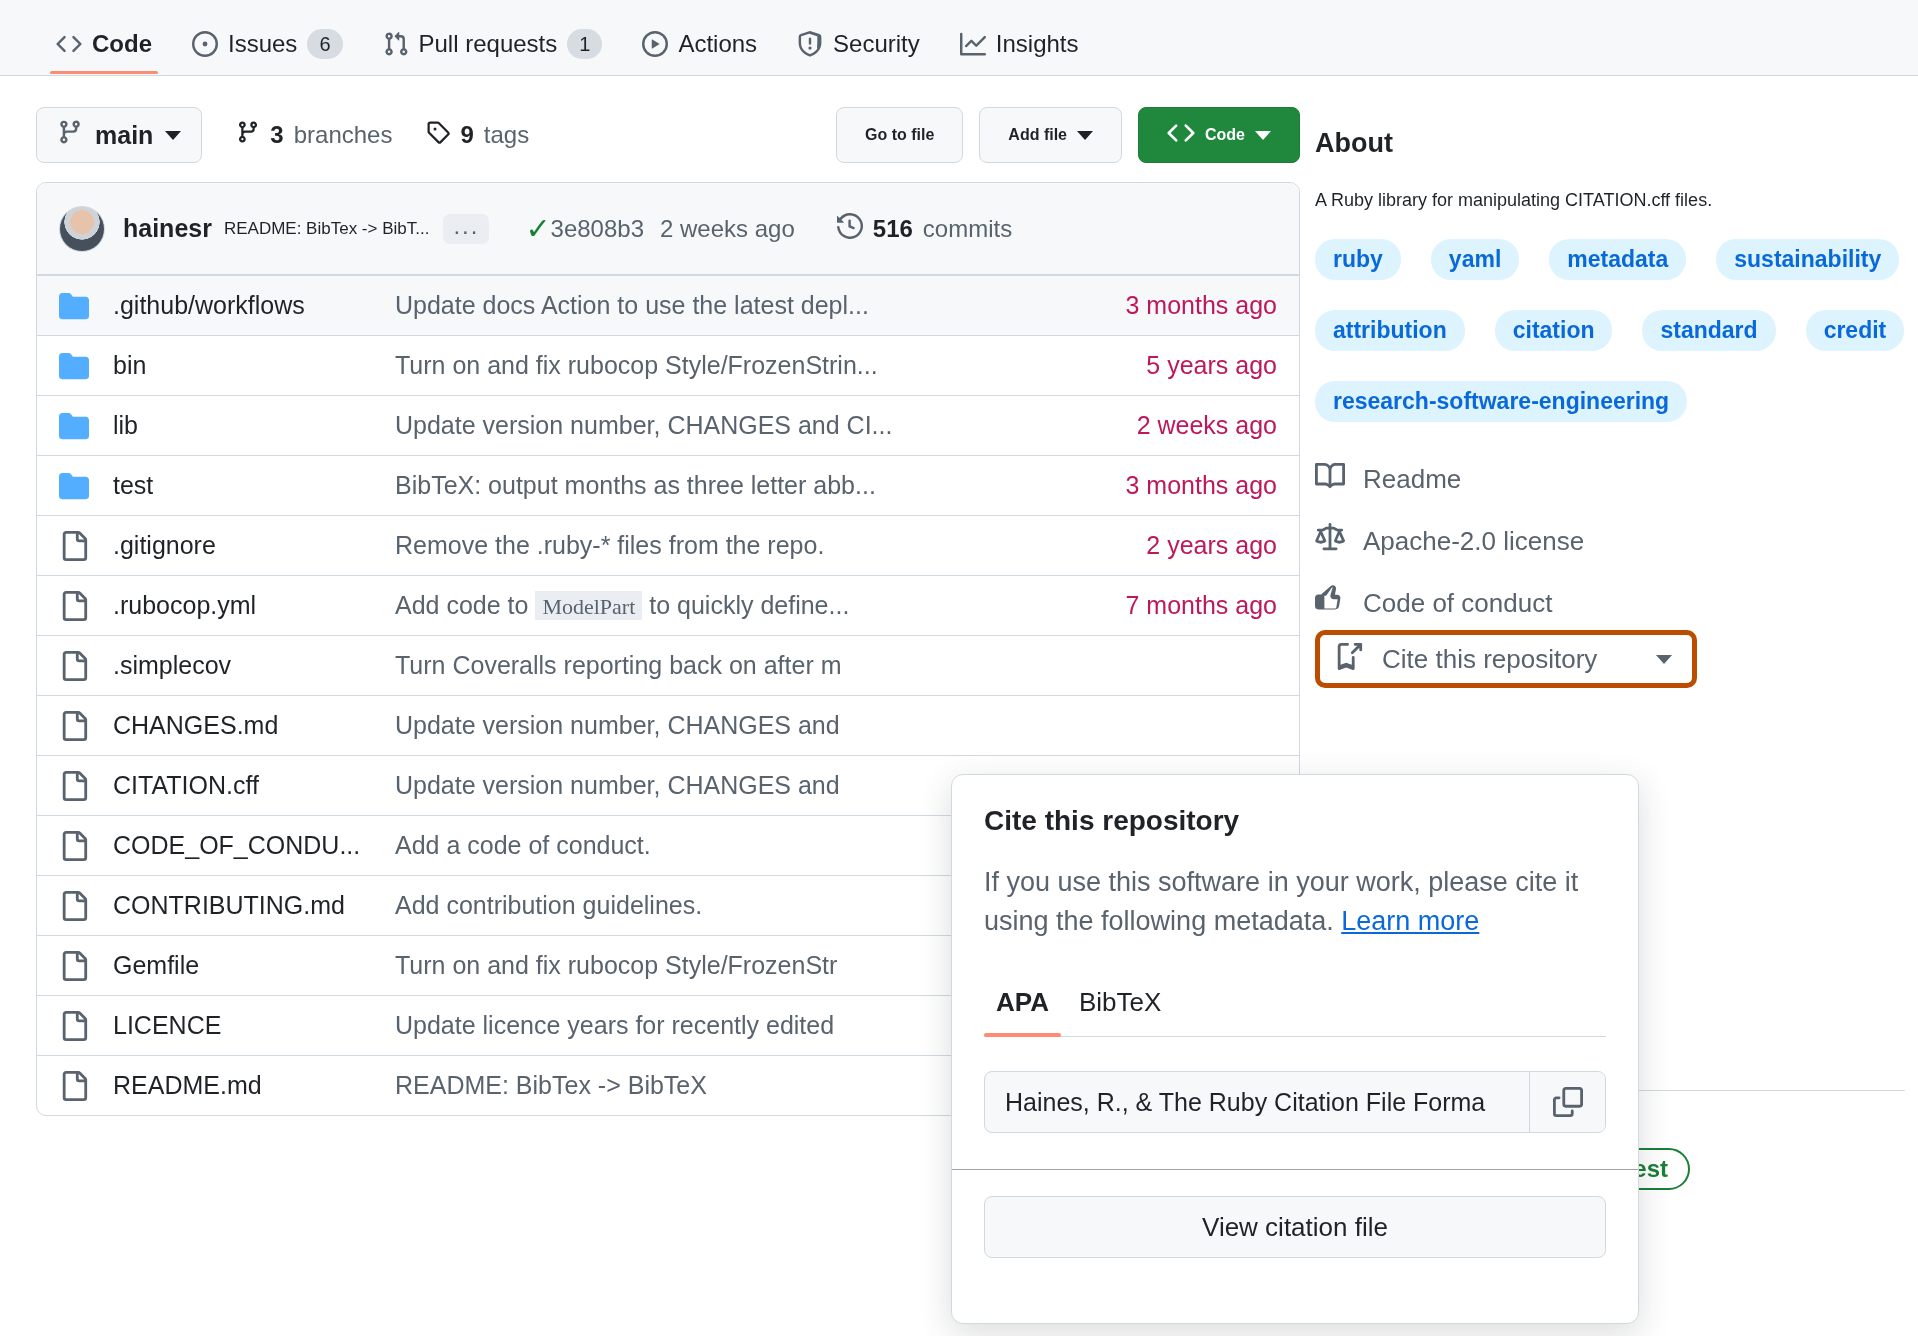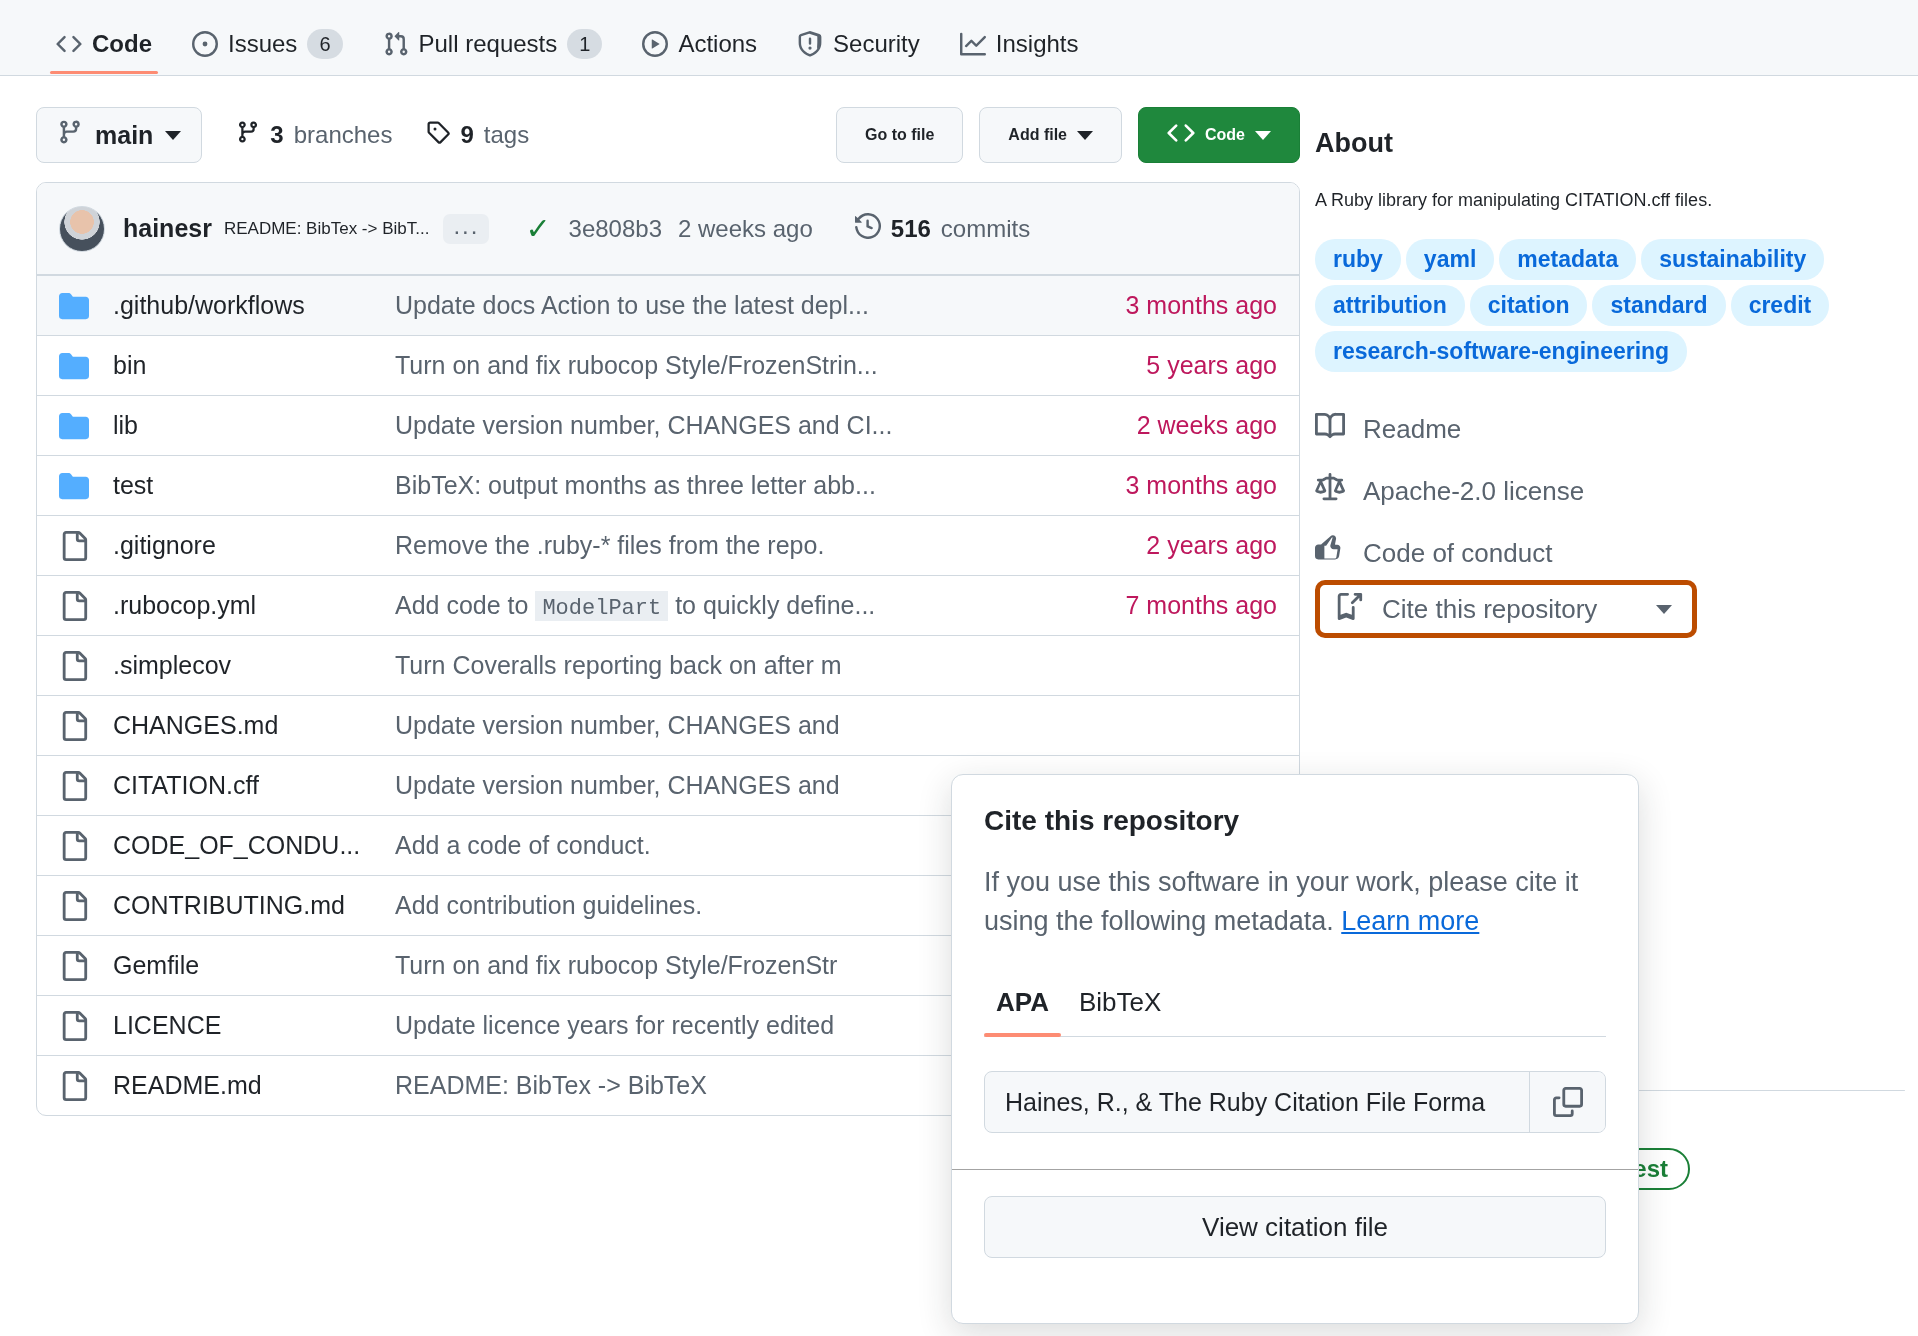--- a/index.html
+++ b/index.html
@@ -87,50 +87,50 @@
   .commit-msg {
     font-size: 17px; margin-left: 12px; color: #1f2328; cursor: pointer;
     max-width: 350px; overflow: hidden; text-overflow: ellipsis; white-space: nowrap;
   }
   .ellipsis-btn {
     margin-left: 14px; background: #eaeef2; border-radius: 7px;
     padding: 2px 10px 8px; font-size: 24px; line-height: 1; color: #59636e; cursor: pointer;
     letter-spacing: 2px; height: 30px; display:flex; align-items:center;
   }
   .check { margin-left: 36px; color: #1a7f37; font-size: 30px; line-height:1; }
-  .sha { margin-left: 18px; font-size: 24px; color: #59636e; cursor: pointer; }
+  .sha { font-size: 24px; color: #59636e; cursor: pointer; }
   .c-date { margin-left: 16px; font-size: 24px; color: #59636e; }
   .commits-count {
     margin-left: 42px; display: flex; align-items: center; gap: 10px;
     font-size: 24px; color: #59636e; cursor: pointer;
   }
   .commits-count b { color: #1f2328; }
 
   .frow {
     display: flex; align-items: center; height: 60px;
     border-top: 1px solid #d1d9e0; padding: 0 22px;
     font-size: 25px;
   }
   .frow:first-of-type { border-top: none; }
   .frow.alt { background: #f6f8fa; }
   .ficon { width: 34px; flex: none; display:flex; align-items:center; margin-right: 20px; }
   .ficon svg { width: 30px; height: 30px; }
   .fname { width: 282px; flex: none; color: #1f2328; cursor: pointer; overflow:hidden; text-overflow:ellipsis; white-space:nowrap; }
   .fmsg { flex: 1; color: #59636e; cursor: pointer; overflow: hidden; text-overflow: ellipsis; white-space: nowrap; padding-right: 24px; }
   .fmsg code {
-    font-family: Liberation Mono, monospace; font-size: 22px;
+    font-family: Liberation Serif, serif; font-size: 22px;
     background: #eaeef2; border-radius: 6px; padding: 14px 7px;
   }
   .fdate { width: 212px; flex: none; text-align: right; color: #be185d; white-space: nowrap; }
 
   
   .sidebar { position: absolute; left: 1315px; top: 128px; width: 590px; }
   .side-title { font-size: 27px; font-weight: bold; color:#1f2328; }
   .side-desc { font-size: 18px; line-height: 1.45; margin-top: 28px; color: #1f2328; }
-  .topics { display: flex; flex-wrap: wrap; gap: 5px; margin-top: 26px; }
+  .topics { display: flex; flex-wrap: wrap; gap: 30px; margin-top: 26px; }
   .topic {
     background: #ddf4ff; color: #0969da; border-radius: 20px;
     padding: 7px 18px; font-size: 23px; font-weight: bold; cursor: pointer; white-space: nowrap;
   }
   .side-links { margin-top: 34px; display: flex; flex-direction: column; gap: 16px; }
   .side-link {
     display: flex; align-items: center; gap: 18px; height: 46px;
     font-size: 26px; color: #59636e; cursor: pointer;
   }
   .side-link svg { width: 30px; height: 30px; flex: none; }

